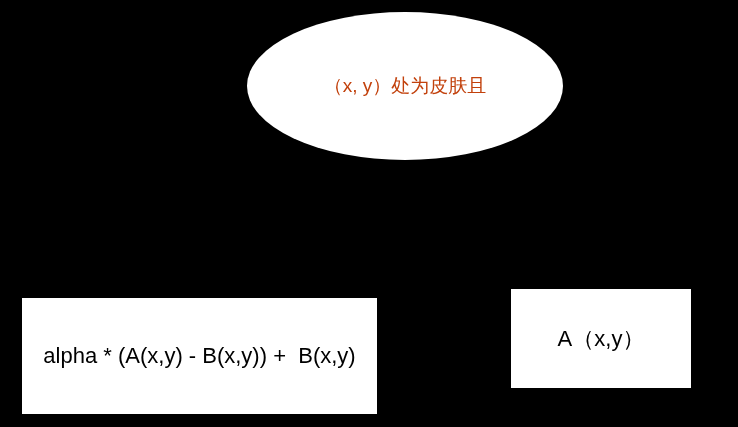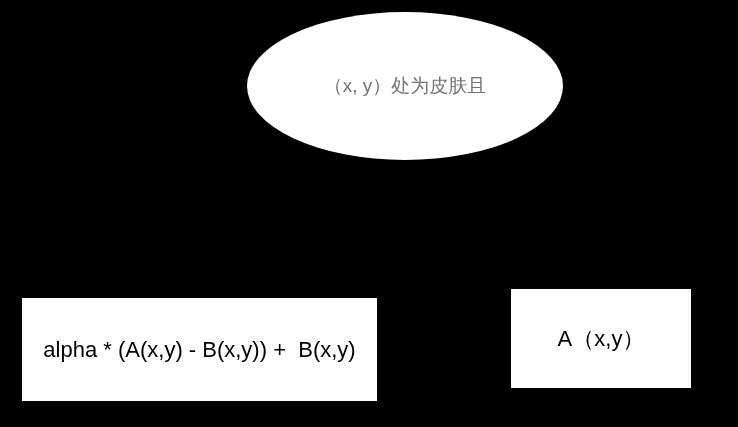--- a/index.html
+++ b/index.html
@@ -24,34 +24,34 @@
     justify-content: center;
     box-sizing: border-box;
     text-align: center;
   }
   .ellipse-node {
     left: 247px;
     top: 12px;
     width: 316px;
     height: 148px;
     border-radius: 50%;
-    color: #737373;
+    color: #c2410c;
     font-size: 19px;
     line-height: 24px;
   }
   .rect-node {
     color: #000000;
     font-size: 22px;
     line-height: 26px;
   }
   .rect-node.blend {
     left: 22px;
     top: 298px;
     width: 355px;
-    height: 103px;
+    height: 116px;
   }
   .rect-node.passthrough {
     left: 511px;
     top: 289px;
     width: 180px;
     height: 99px;
   }
   .node-label {
     white-space: pre;
   }

